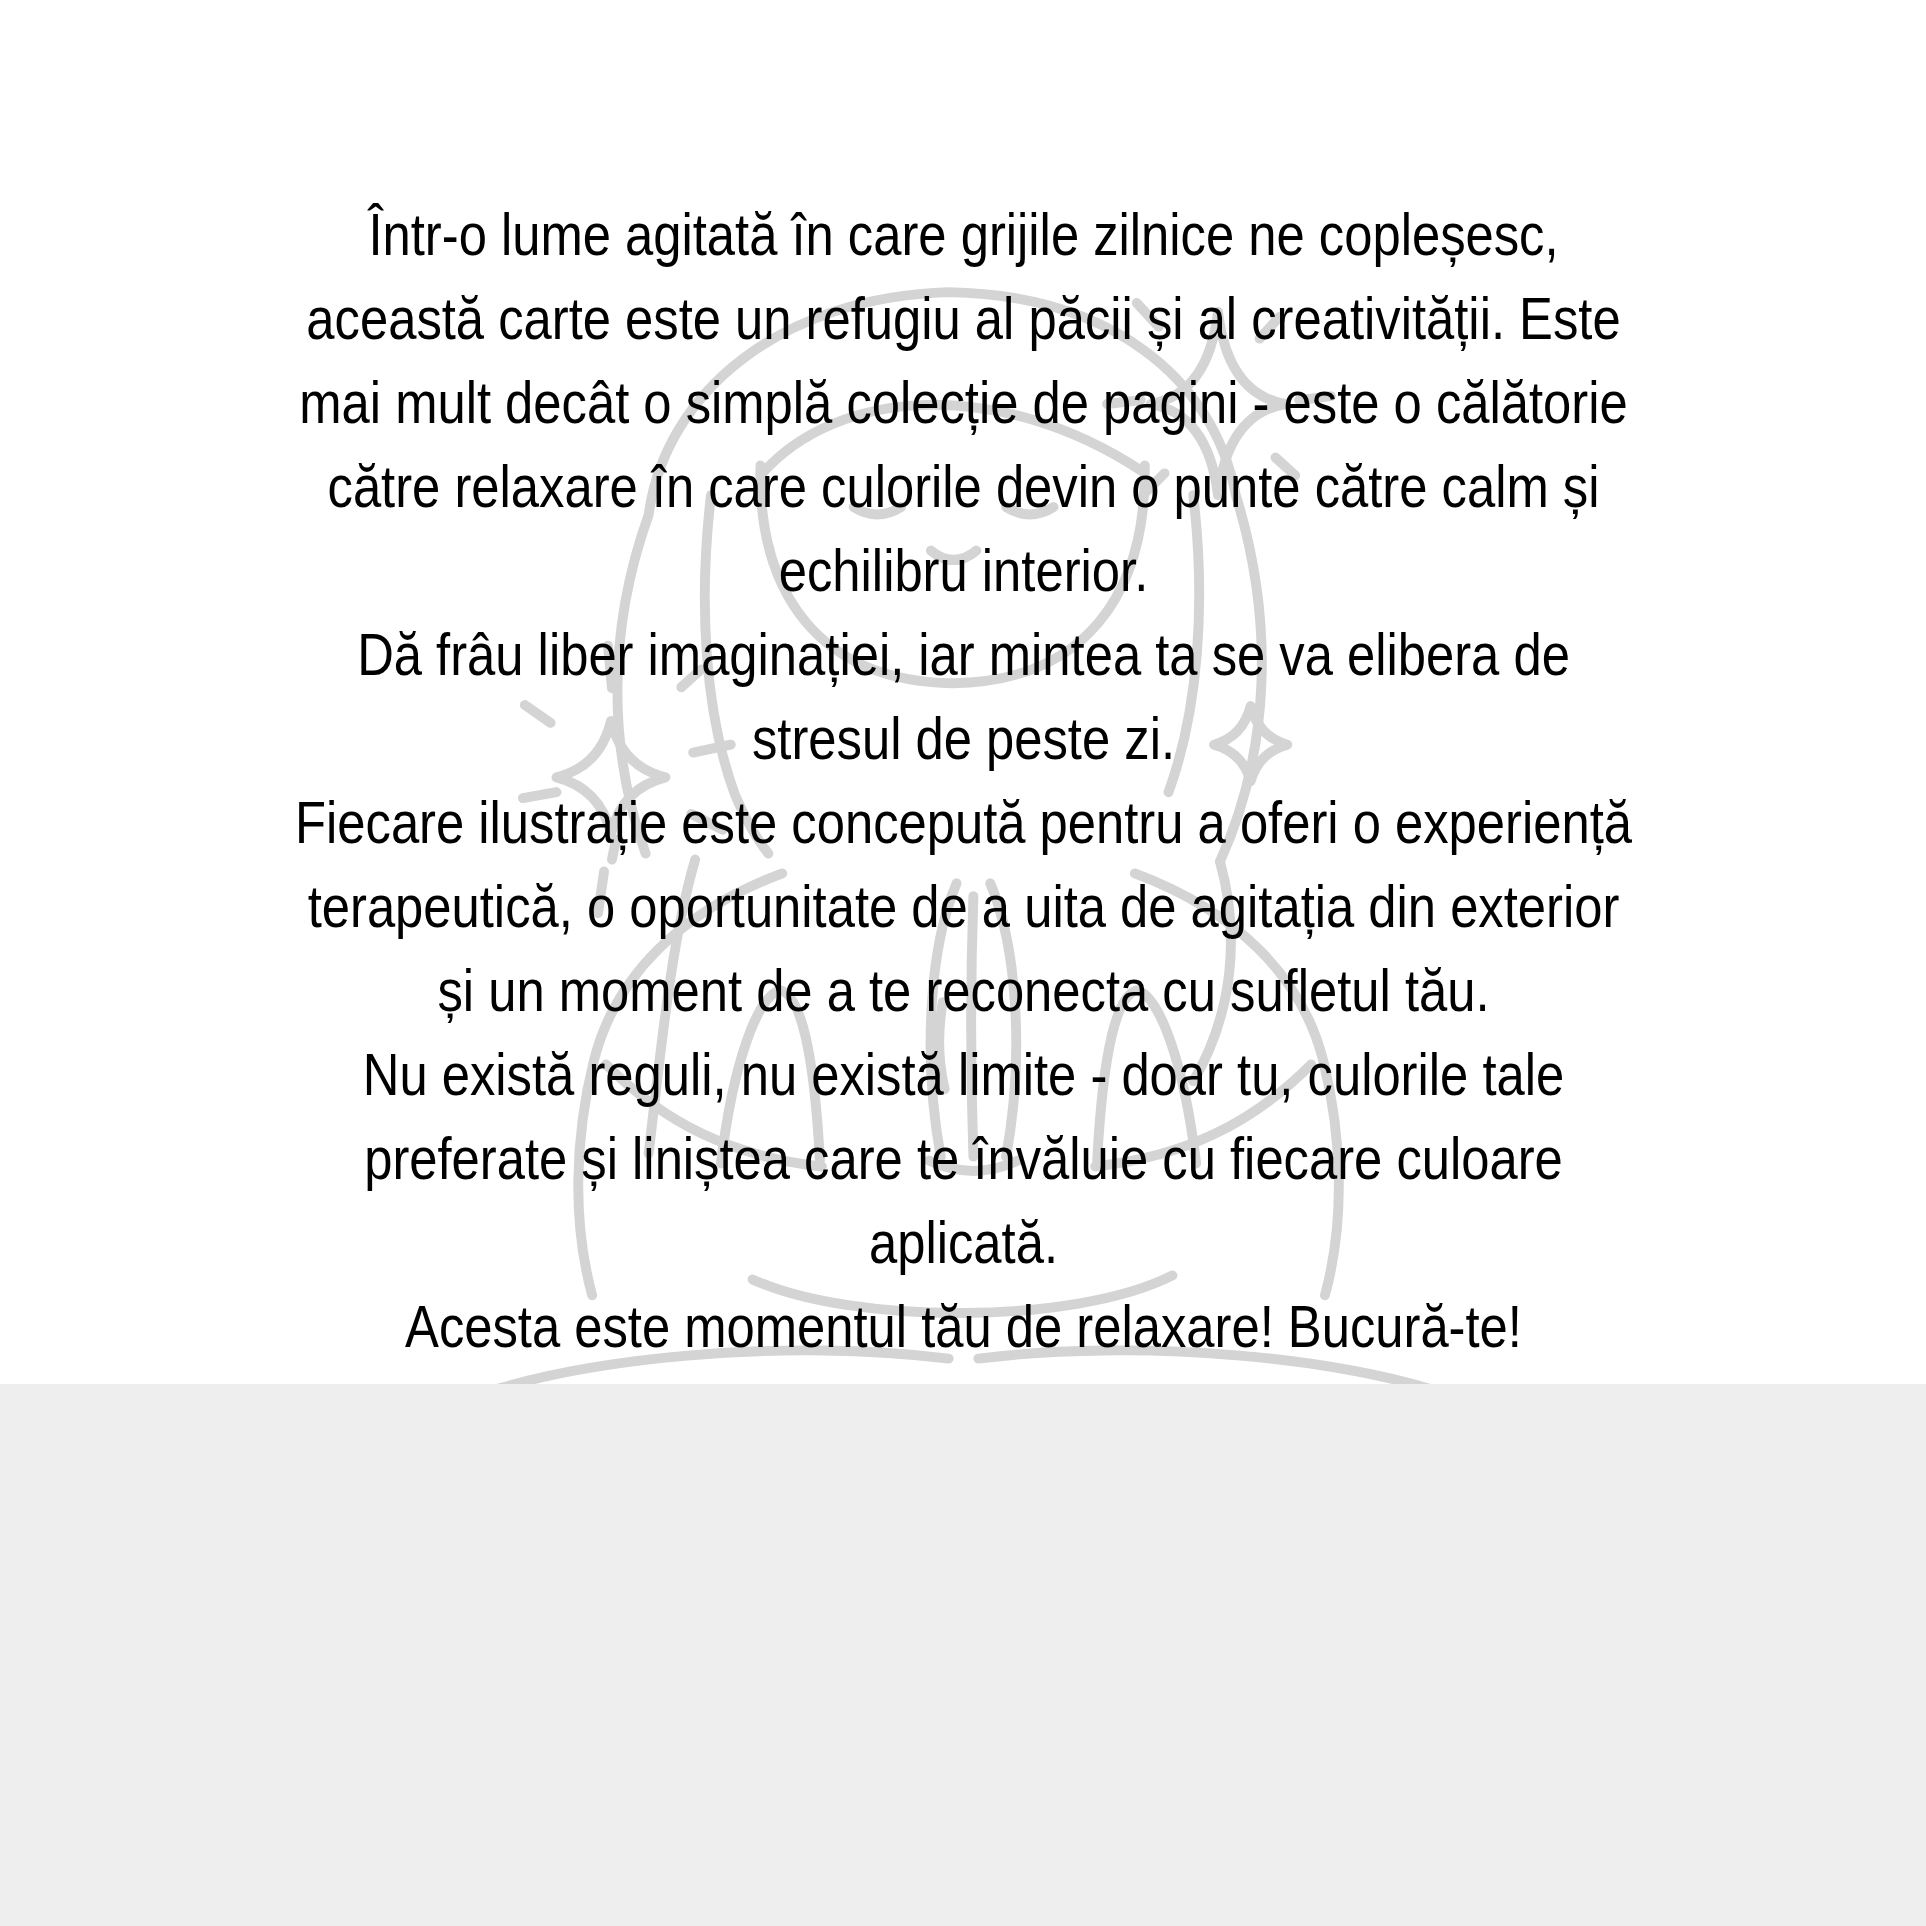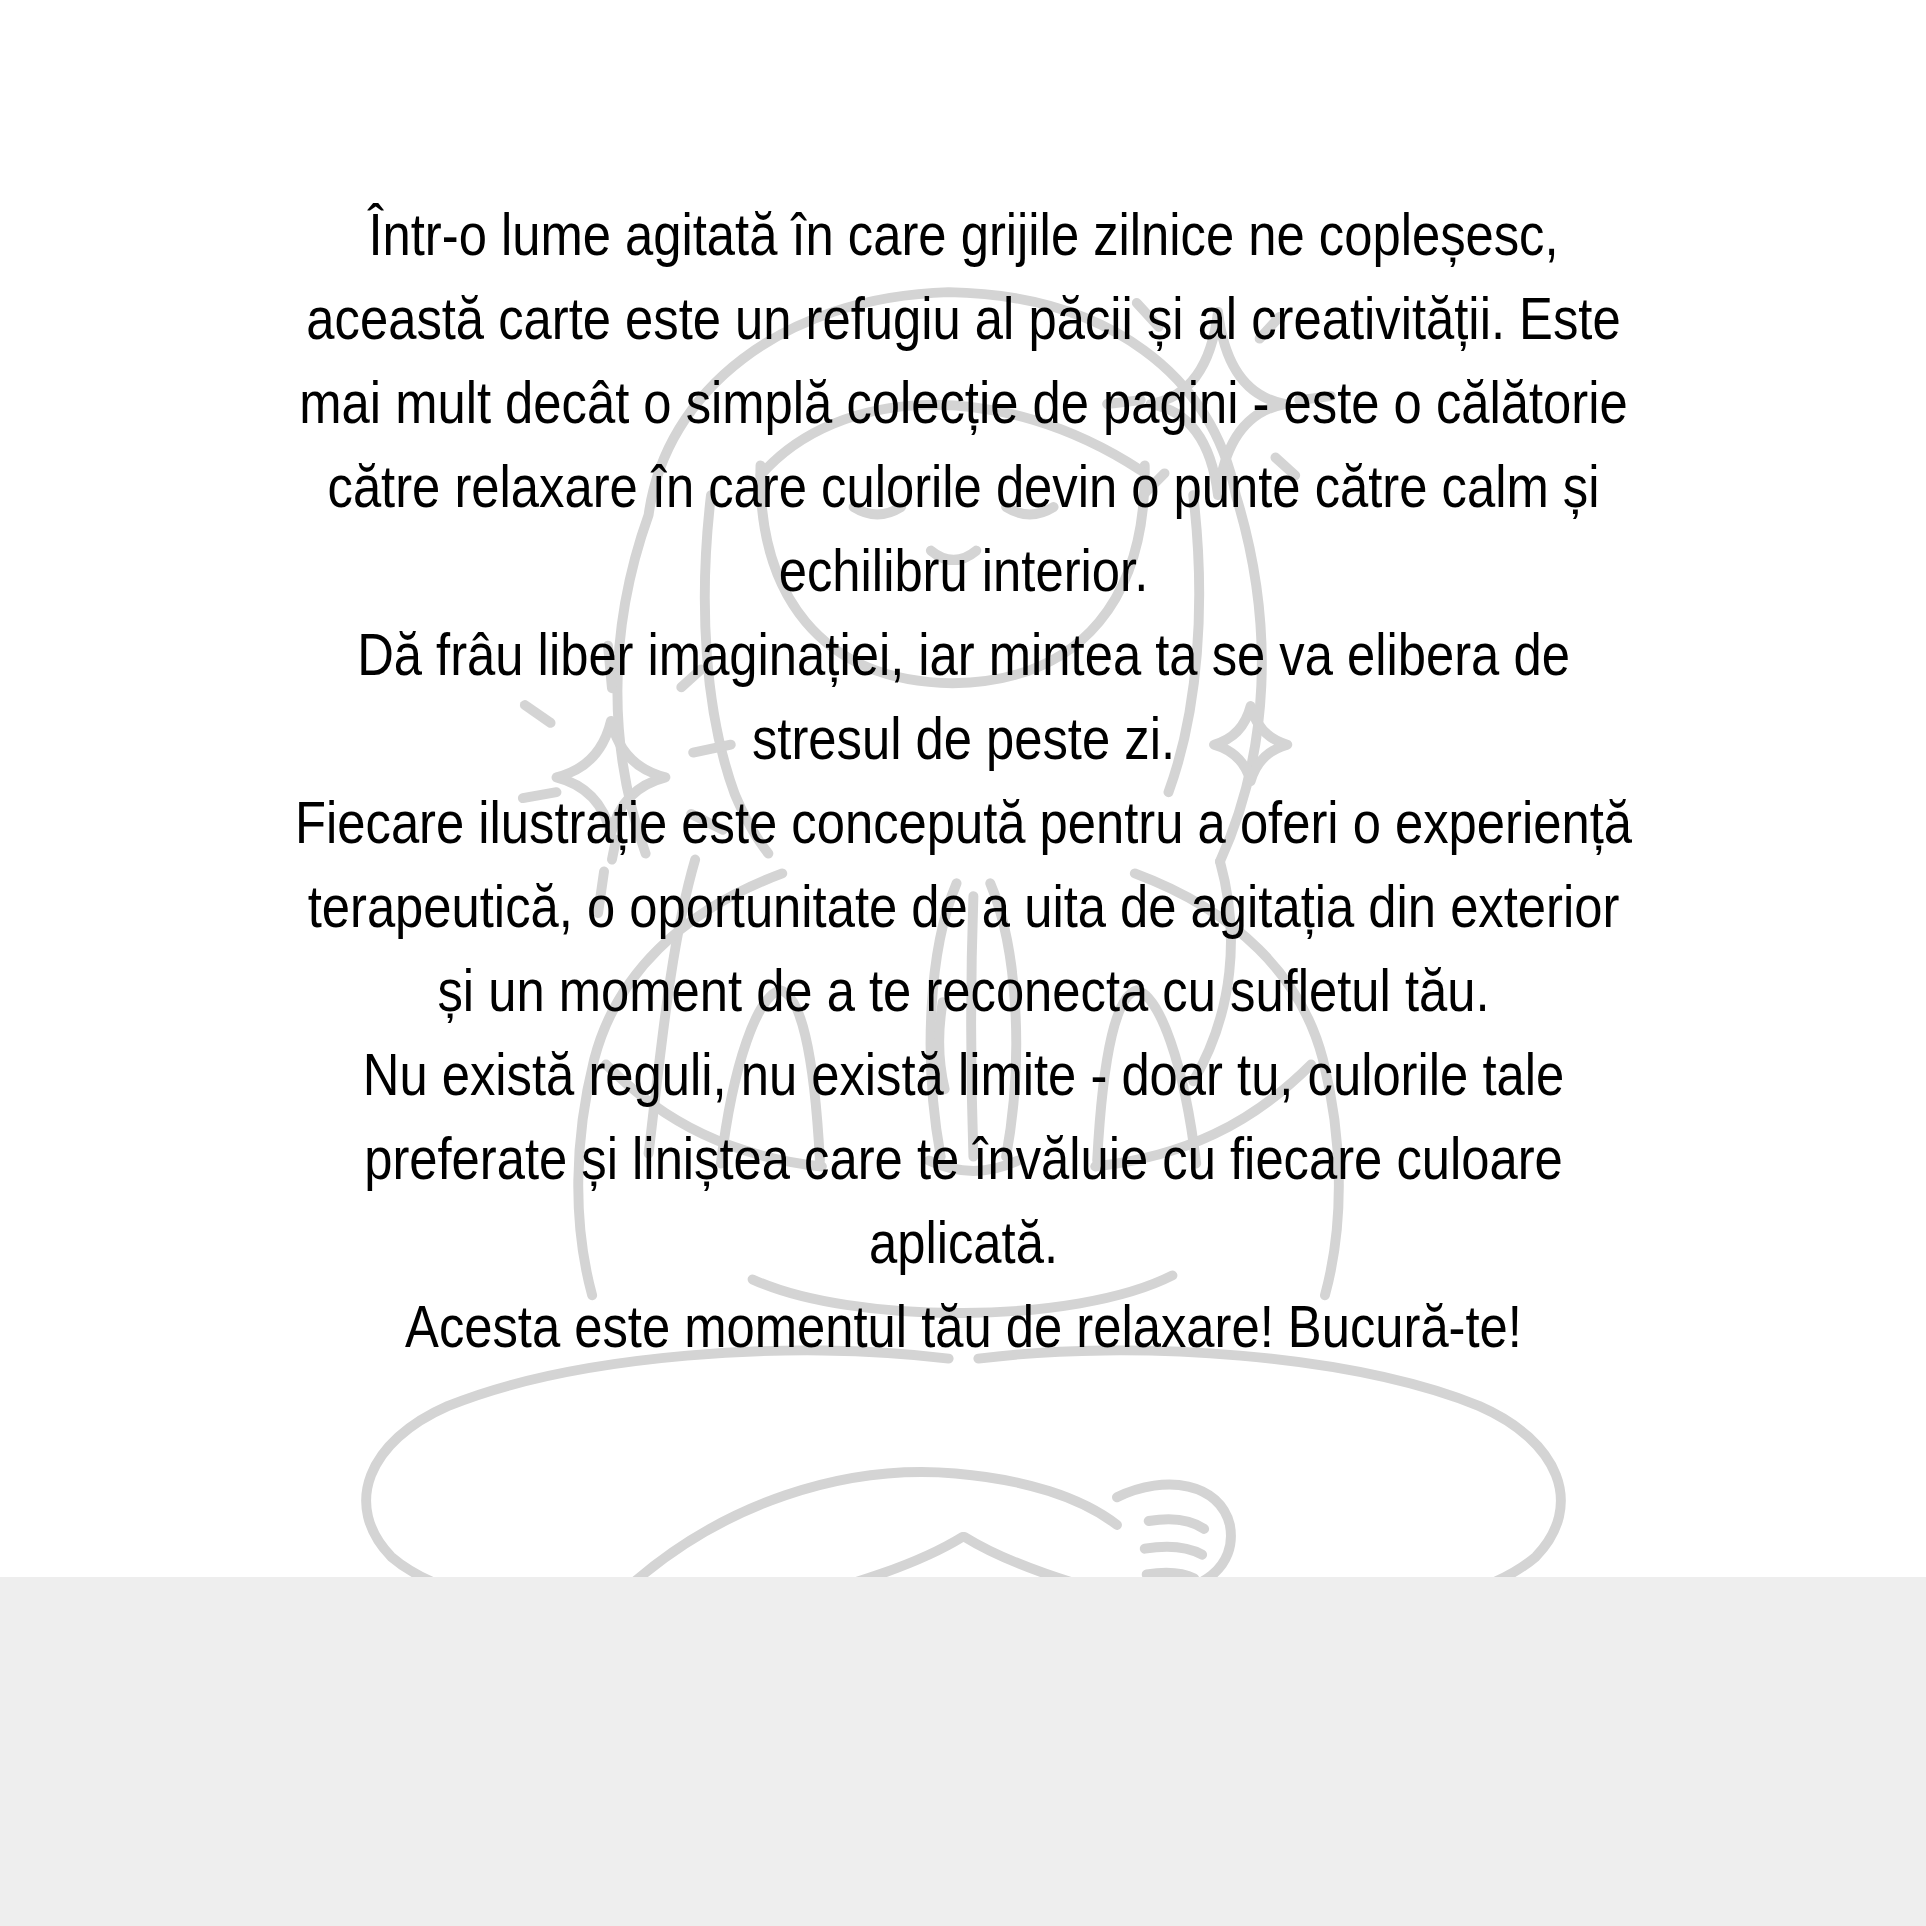--- a/index.html
+++ b/index.html
@@ -3,21 +3,21 @@
 <meta charset="utf-8">
 <style>
   :root{
     --bg:#ffffff;
     --ink:#000000;
     --art:#d4d4d4;
   }
   html,body{margin:0;padding:0;background:#eee;}
   .canvas{
     position:relative;
-    width:1927px;height:1577px;
+    width:1927px;height:1384px;
     background:var(--bg);
     overflow:hidden;
     font-family:"Liberation Sans", sans-serif;
   }
   .illustration{
     position:absolute;left:0;top:0;width:1927px;height:1927px;
   }
   .illustration path, .illustration line{
     fill:none;
     stroke:var(--art);

